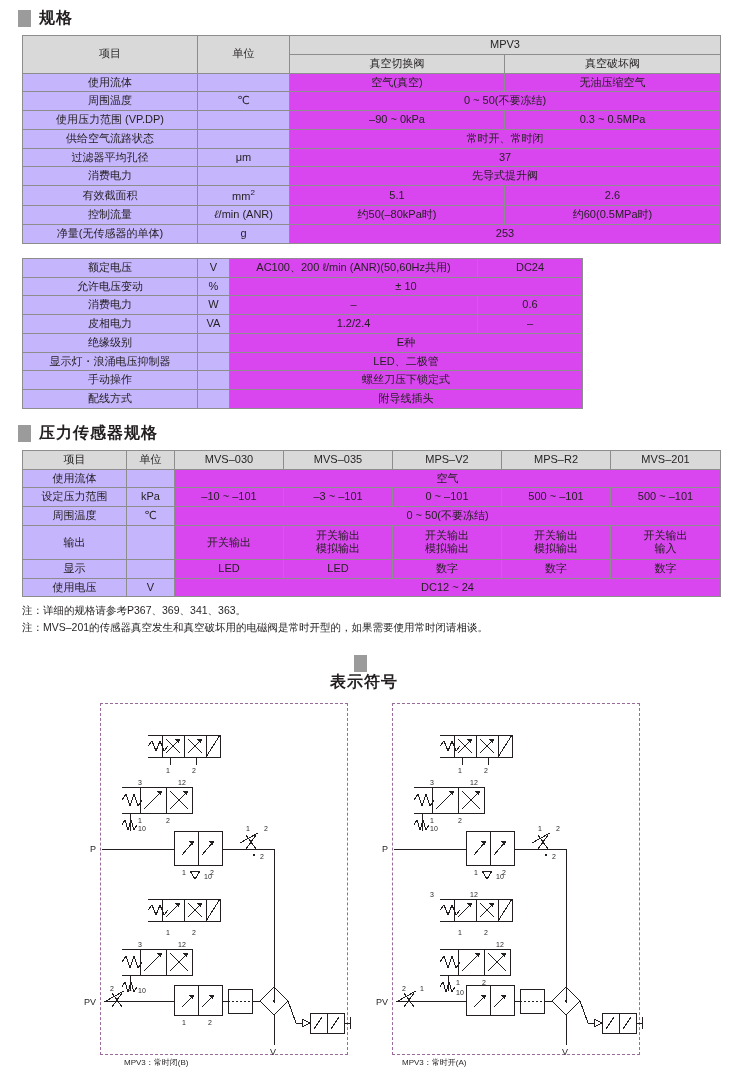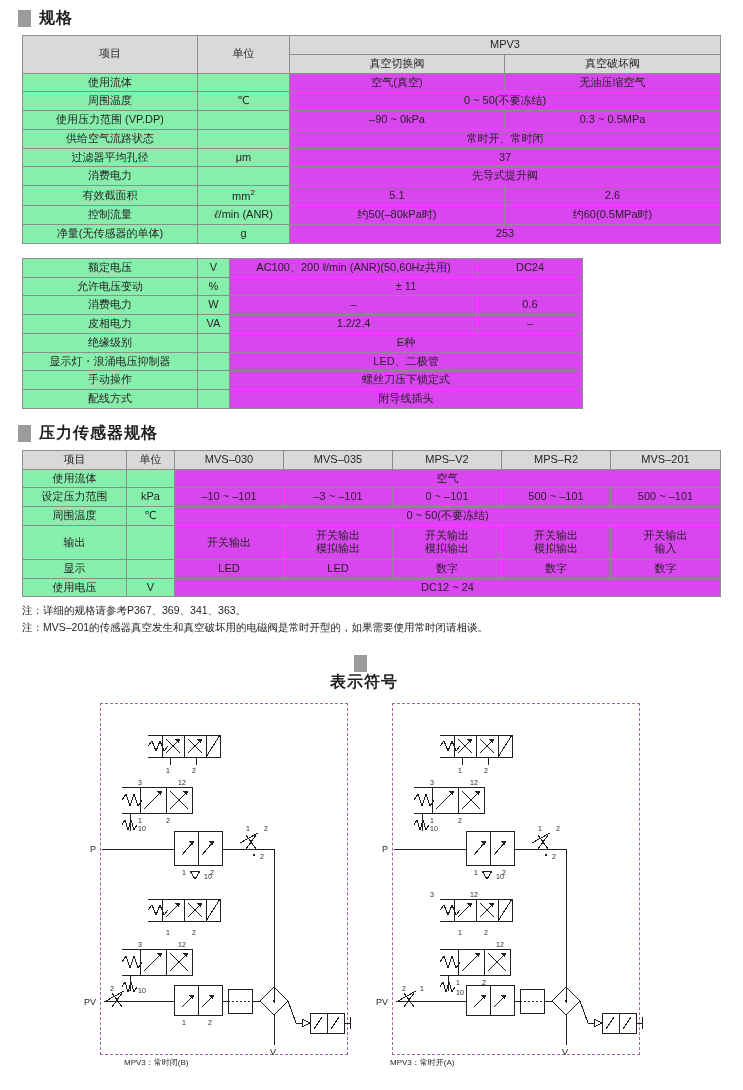--- a/index.html
+++ b/index.html
@@ -29,21 +29,21 @@
     border:1px solid #8d8d8d;
     text-align:center;
     vertical-align:middle;
     padding:2px 3px;
     font-weight:normal;
     line-height:1.25;
     height:17px;
     box-sizing:border-box;
   }
   .hd{background:#d9d9d9;}
-  .lbl{background:#86efac;}
+  .lbl{background:#c4b5fd;}
   .white{background:#d946ef;}
   sup{font-size:8px;vertical-align:super;}
   .ital{font-style:italic;font-family:"Liberation Serif",serif;}
 
   
   .note{margin:6px 0 0 22px;font-size:10.5px;line-height:1.45;color:#231f20;}
 
   
   .sym-wrap{margin:10px 0 0 0;position:relative;height:370px;}
   .sym-box{
@@ -156,21 +156,21 @@
     <tbody>
       <tr>
         <td class="lbl">额定电压</td>
         <td class="lbl">V</td>
         <td class="white">AC100、200 ℓ/min (ANR)(50,60Hz共用)</td>
         <td class="white">DC24</td>
       </tr>
       <tr>
         <td class="lbl">允许电压变动</td>
         <td class="lbl">%</td>
-        <td class="white" colspan="2">± 11</td>
+        <td class="white" colspan="2">± 10</td>
       </tr>
       <tr>
         <td class="lbl">消费电力</td>
         <td class="lbl">W</td>
         <td class="white">–</td>
         <td class="white">0.6</td>
       </tr>
       <tr>
         <td class="lbl">皮相电力</td>
         <td class="lbl">VA</td>
@@ -564,17 +564,17 @@
         <line x1="218" y1="320" x2="224" y2="320"></line>
         <polygon points="224,316 232,320 224,324" fill="none"></polygon>
         <rect x="232" y="310" width="34" height="20"></rect>
         <line x1="249" y1="310" x2="249" y2="330"></line>
         <path d="M236,326 l8,-12"></path>
         <path d="M253,326 l8,-12"></path>
         <line x1="266" y1="320" x2="272" y2="320"></line>
         <line x1="272" y1="314" x2="272" y2="326"></line>
       </g>
     </svg>
-    <div class="sym-caption" style="left:390px;top:354px;">MPV3：常时开(A)</div>
+    <div class="sym-caption" style="left:402px;top:354px;">MPV3：常时开(A)</div>
 
   </div>
 
 </div>
 
 </body></html>

